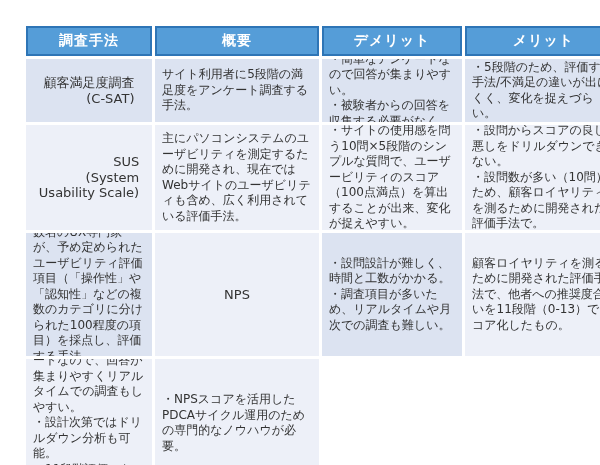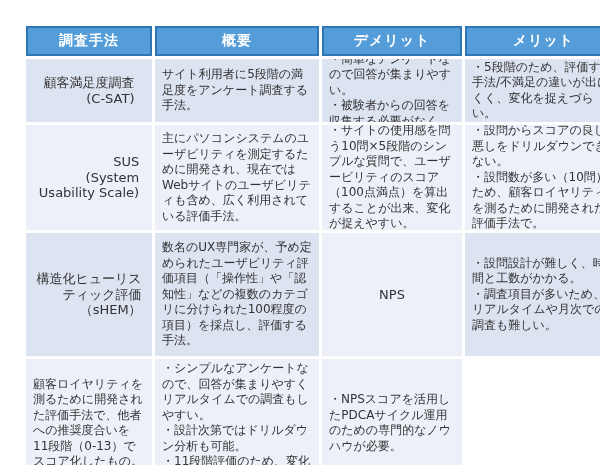--- a/index.html
+++ b/index.html
@@ -64,23 +64,20 @@
   <div class="cell body-cell row-odd">・5段階のため、評価する手法/不満足の違いが出にくく、変化を捉えづらい。</div>
 
   <div class="cell body-cell method-cell row-even">SUS
 (System
 Usability Scale)</div>
   <div class="cell body-cell row-even">主にパソコンシステムのユーザビリティを測定するために開発され、現在ではWebサイトのユーザビリティも含め、広く利用されている評価手法。</div>
   <div class="cell body-cell row-even">・サイトの使用感を問う10問×5段階のシンプルな質問で、ユーザービリティのスコア（100点満点）を算出することが出来、変化が捉えやすい。</div>
   <div class="cell body-cell row-even">・設問からスコアの良し悪しをドリルダウンできない。
 ・設問数が多い（10問）ため、顧客ロイヤリティを測るために開発された評価手法で。</div>
 
-  <div class="cell body-cell method-cell row-odd">構造化ヒューリス
-ティック評価
-（sHEM）</div>
   <div class="cell body-cell row-odd">数名のUX専門家が、予め定められたユーザビリティ評価項目（「操作性」や「認知性」などの複数のカテゴリに分けられた100程度の項目）を採点し、評価する手法。</div>
   <div class="cell body-cell method-cell row-even">NPS</div>
 
   <div class="cell body-cell row-odd">・設問設計が難しく、時間と工数がかかる。
 ・調査項目が多いため、リアルタイムや月次での調査も難しい。</div>
   <div class="cell body-cell row-even">顧客ロイヤリティを測るために開発された評価手法で、他者への推奨度合いを11段階（0-13）でスコア化したもの。</div>
   <div class="cell body-cell row-even">・シンプルなアンケートなので、回答が集まりやすくリアルタイムでの調査もしやすい。
 ・設計次第ではドリルダウン分析も可能。
 ・11段階評価のため、変化が捉えやすい。</div>
   <div class="cell body-cell row-even">・NPSスコアを活用したPDCAサイクル運用のための専門的なノウハウが必要。</div>

